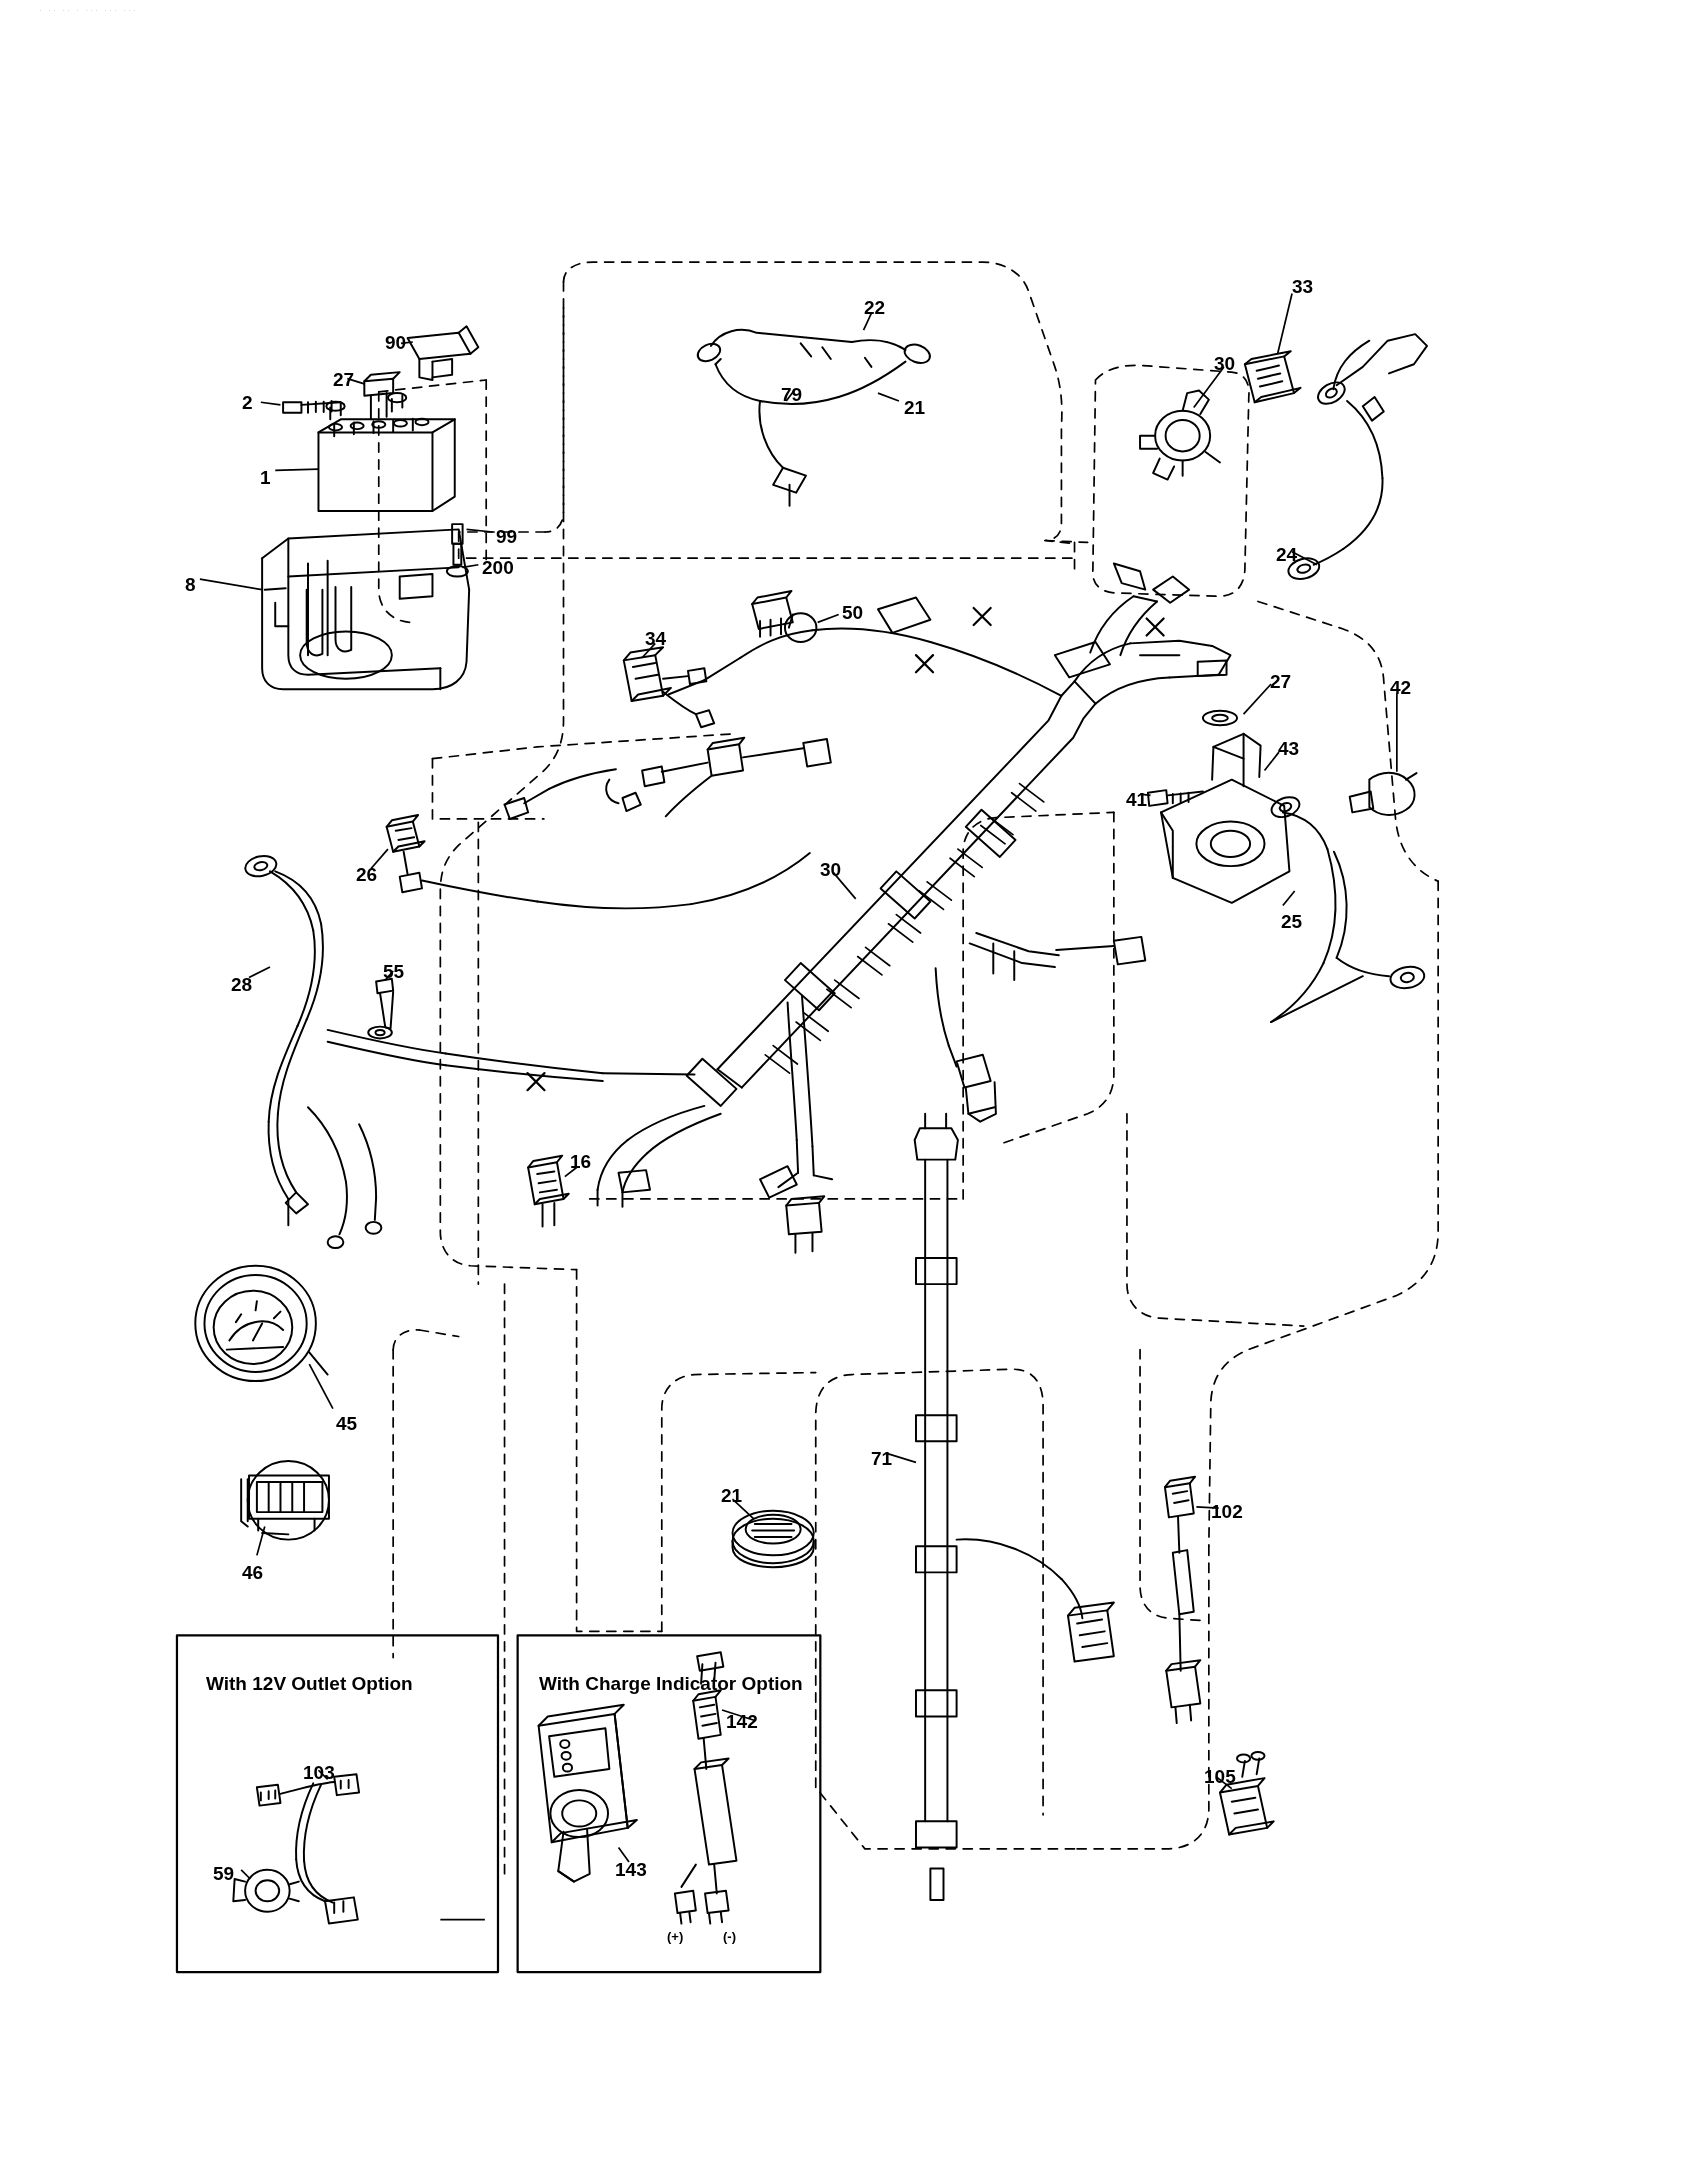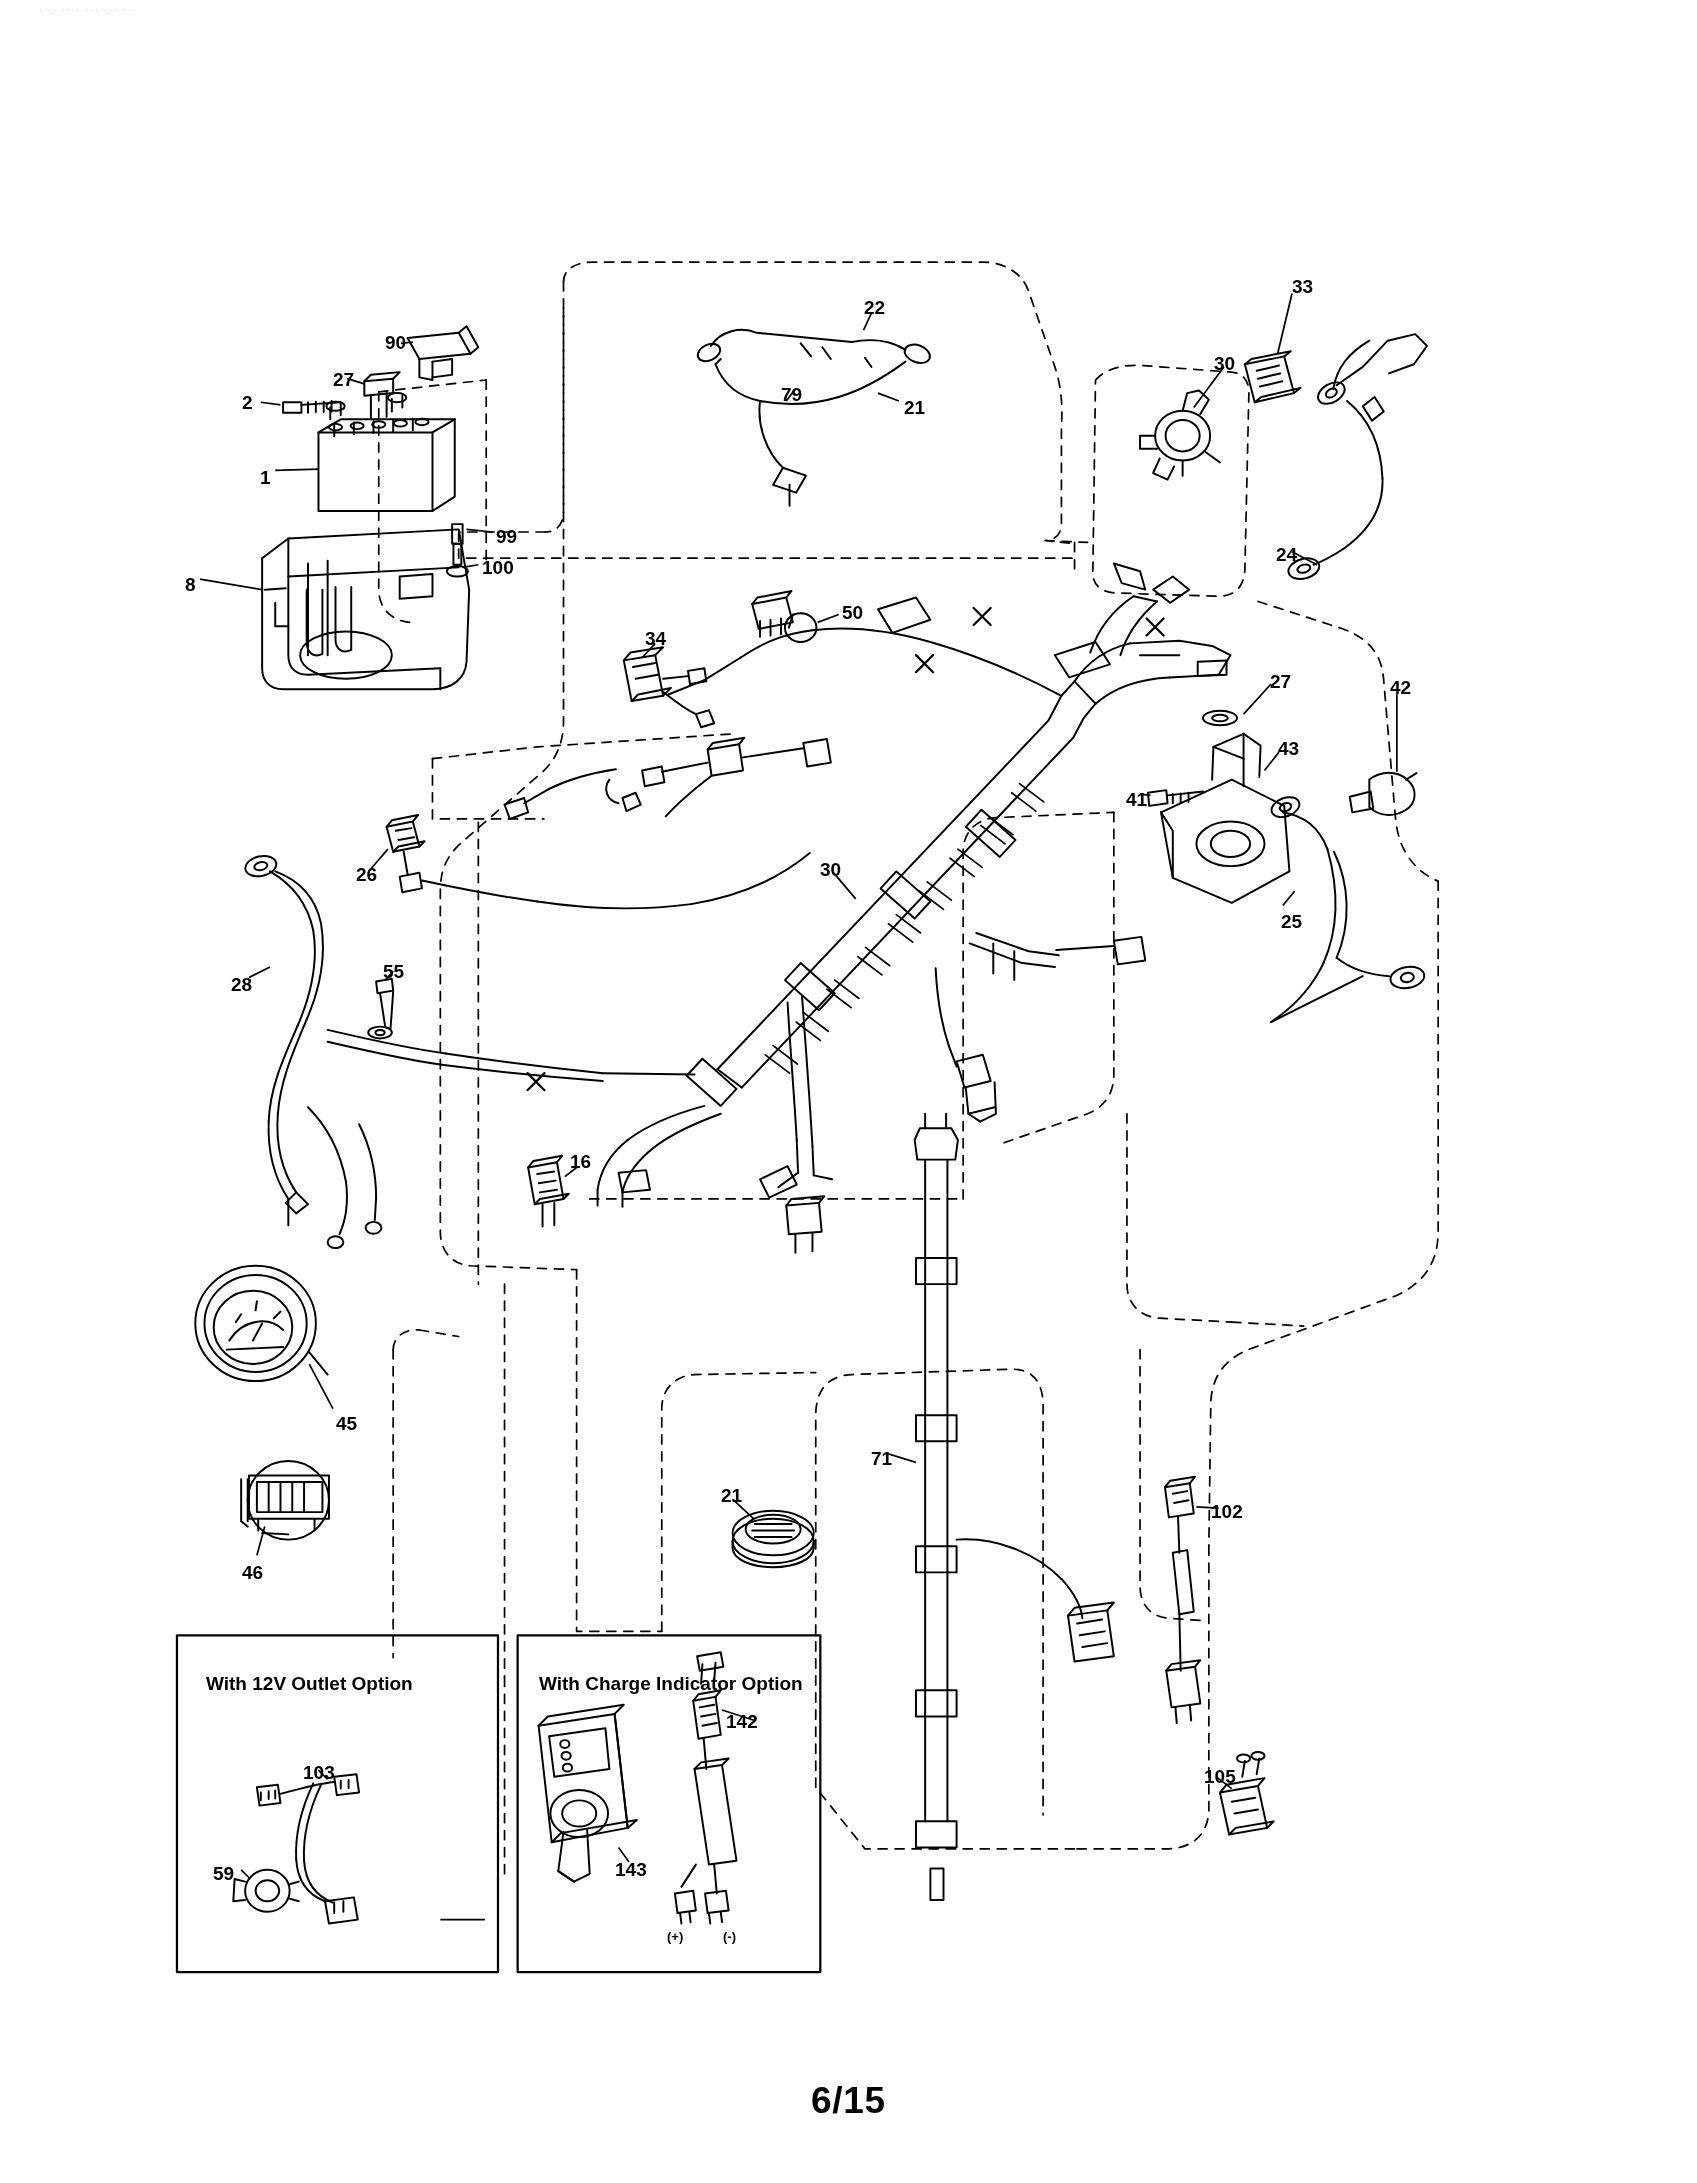--- a/index.html
+++ b/index.html
@@ -609,21 +609,21 @@
     </g>
   </svg>
 
   <div id="callouts-layer">
       <div class="callout" style="left: 242px; top: 393px;">2</div>
       <div class="callout" style="left: 333px; top: 370px;">27</div>
       <div class="callout" style="left: 385px; top: 333px;">90</div>
       <div class="callout" style="left: 260px; top: 468px;">1</div>
       <div class="callout" style="left: 185px; top: 575px;">8</div>
       <div class="callout" style="left: 496px; top: 527px;">99</div>
-      <div class="callout" style="left: 482px; top: 558px;">100</div>
+      <div class="callout" style="left: 482px; top: 558px;">200</div>
       <div class="callout" style="left: 864px; top: 298px;">22</div>
       <div class="callout" style="left: 781px; top: 385px;">79</div>
       <div class="callout" style="left: 904px; top: 398px;">21</div>
       <div class="callout" style="left: 1214px; top: 354px;">30</div>
       <div class="callout" style="left: 1292px; top: 277px;">33</div>
       <div class="callout" style="left: 1276px; top: 545px;">24</div>
       <div class="callout" style="left: 645px; top: 629px;">34</div>
       <div class="callout" style="left: 842px; top: 603px;">50</div>
       <div class="callout" style="left: 1270px; top: 672px;">27</div>
       <div class="callout" style="left: 1278px; top: 739px;">43</div>
@@ -646,16 +646,15 @@
       <div class="callout" style="left: 726px; top: 1712px;">142</div>
       <div class="callout" style="left: 615px; top: 1860px;">143</div>
     </div>
 
   <div class="box-title" style="left:206px; top:1673px;">With 12V Outlet Option</div>
   <div class="box-title" style="left:539px; top:1673px;">With Charge Indicator Option</div>
 
   <div class="polarity" style="left:667px; top:1929px;">(+)</div>
   <div class="polarity" style="left:723px; top:1929px;">(-)</div>
 
-  <div id="page-number">6/15</div>
 
 </div>
 
 
 </body></html>

